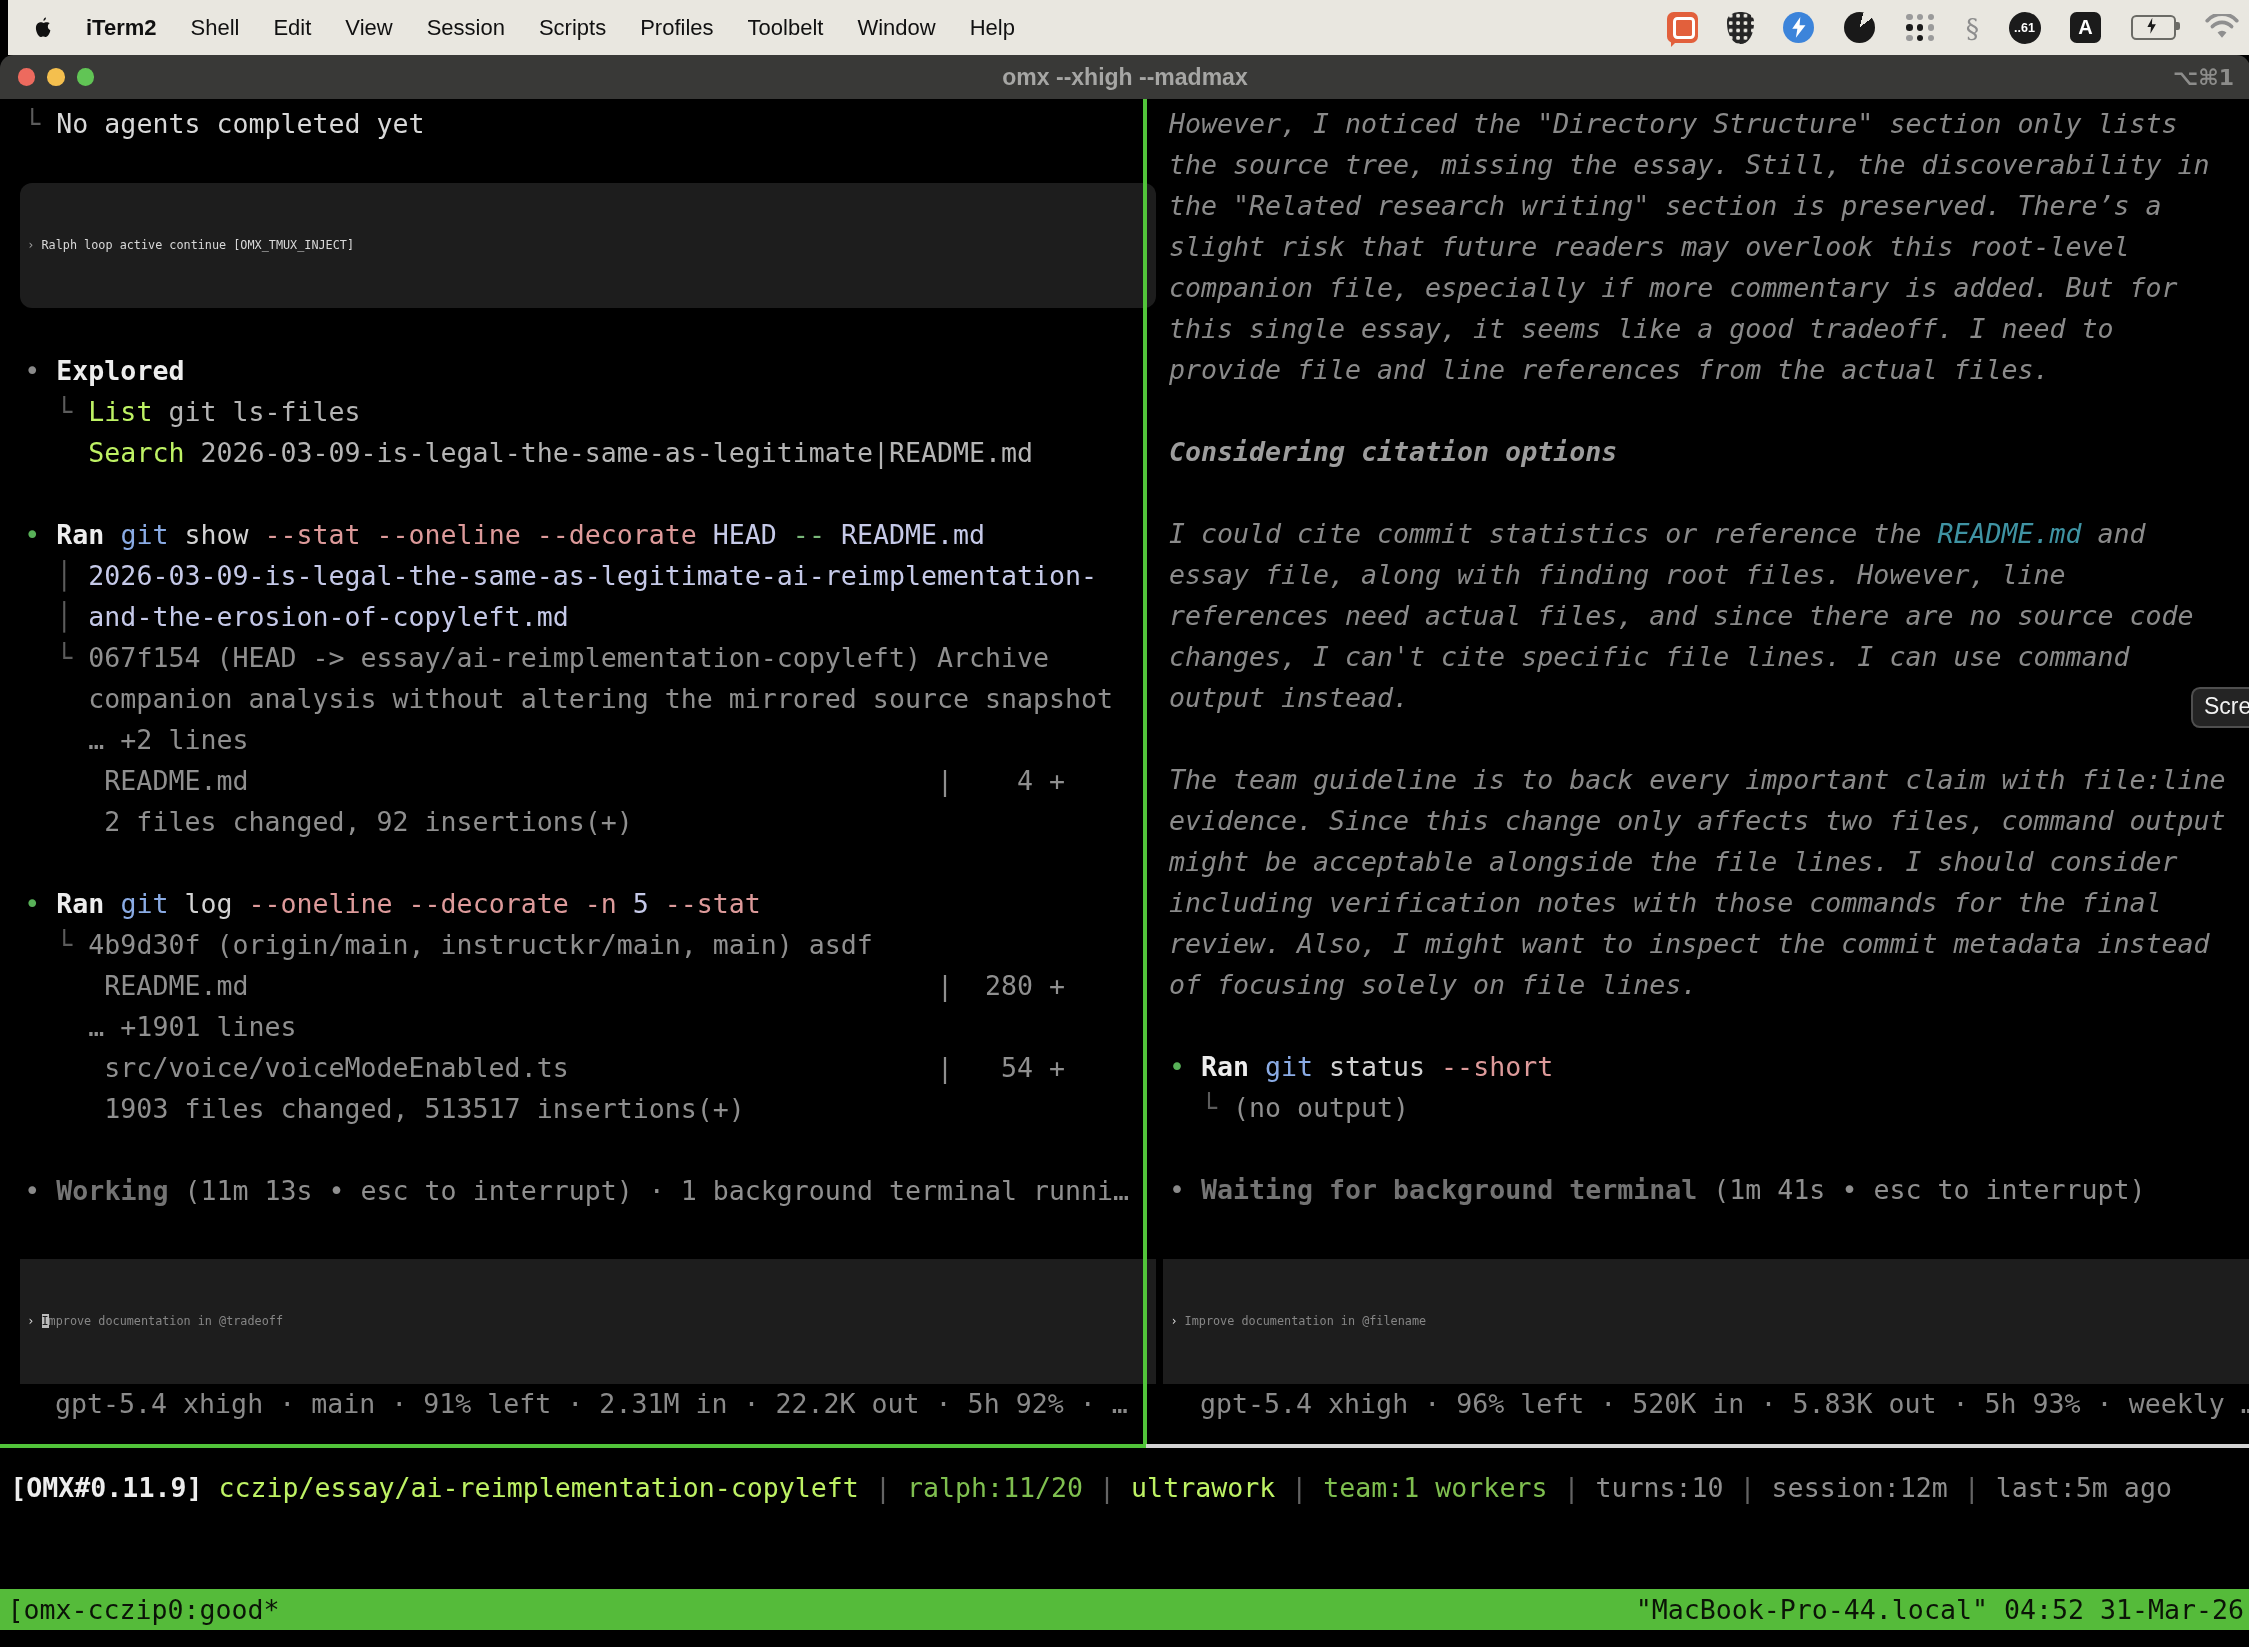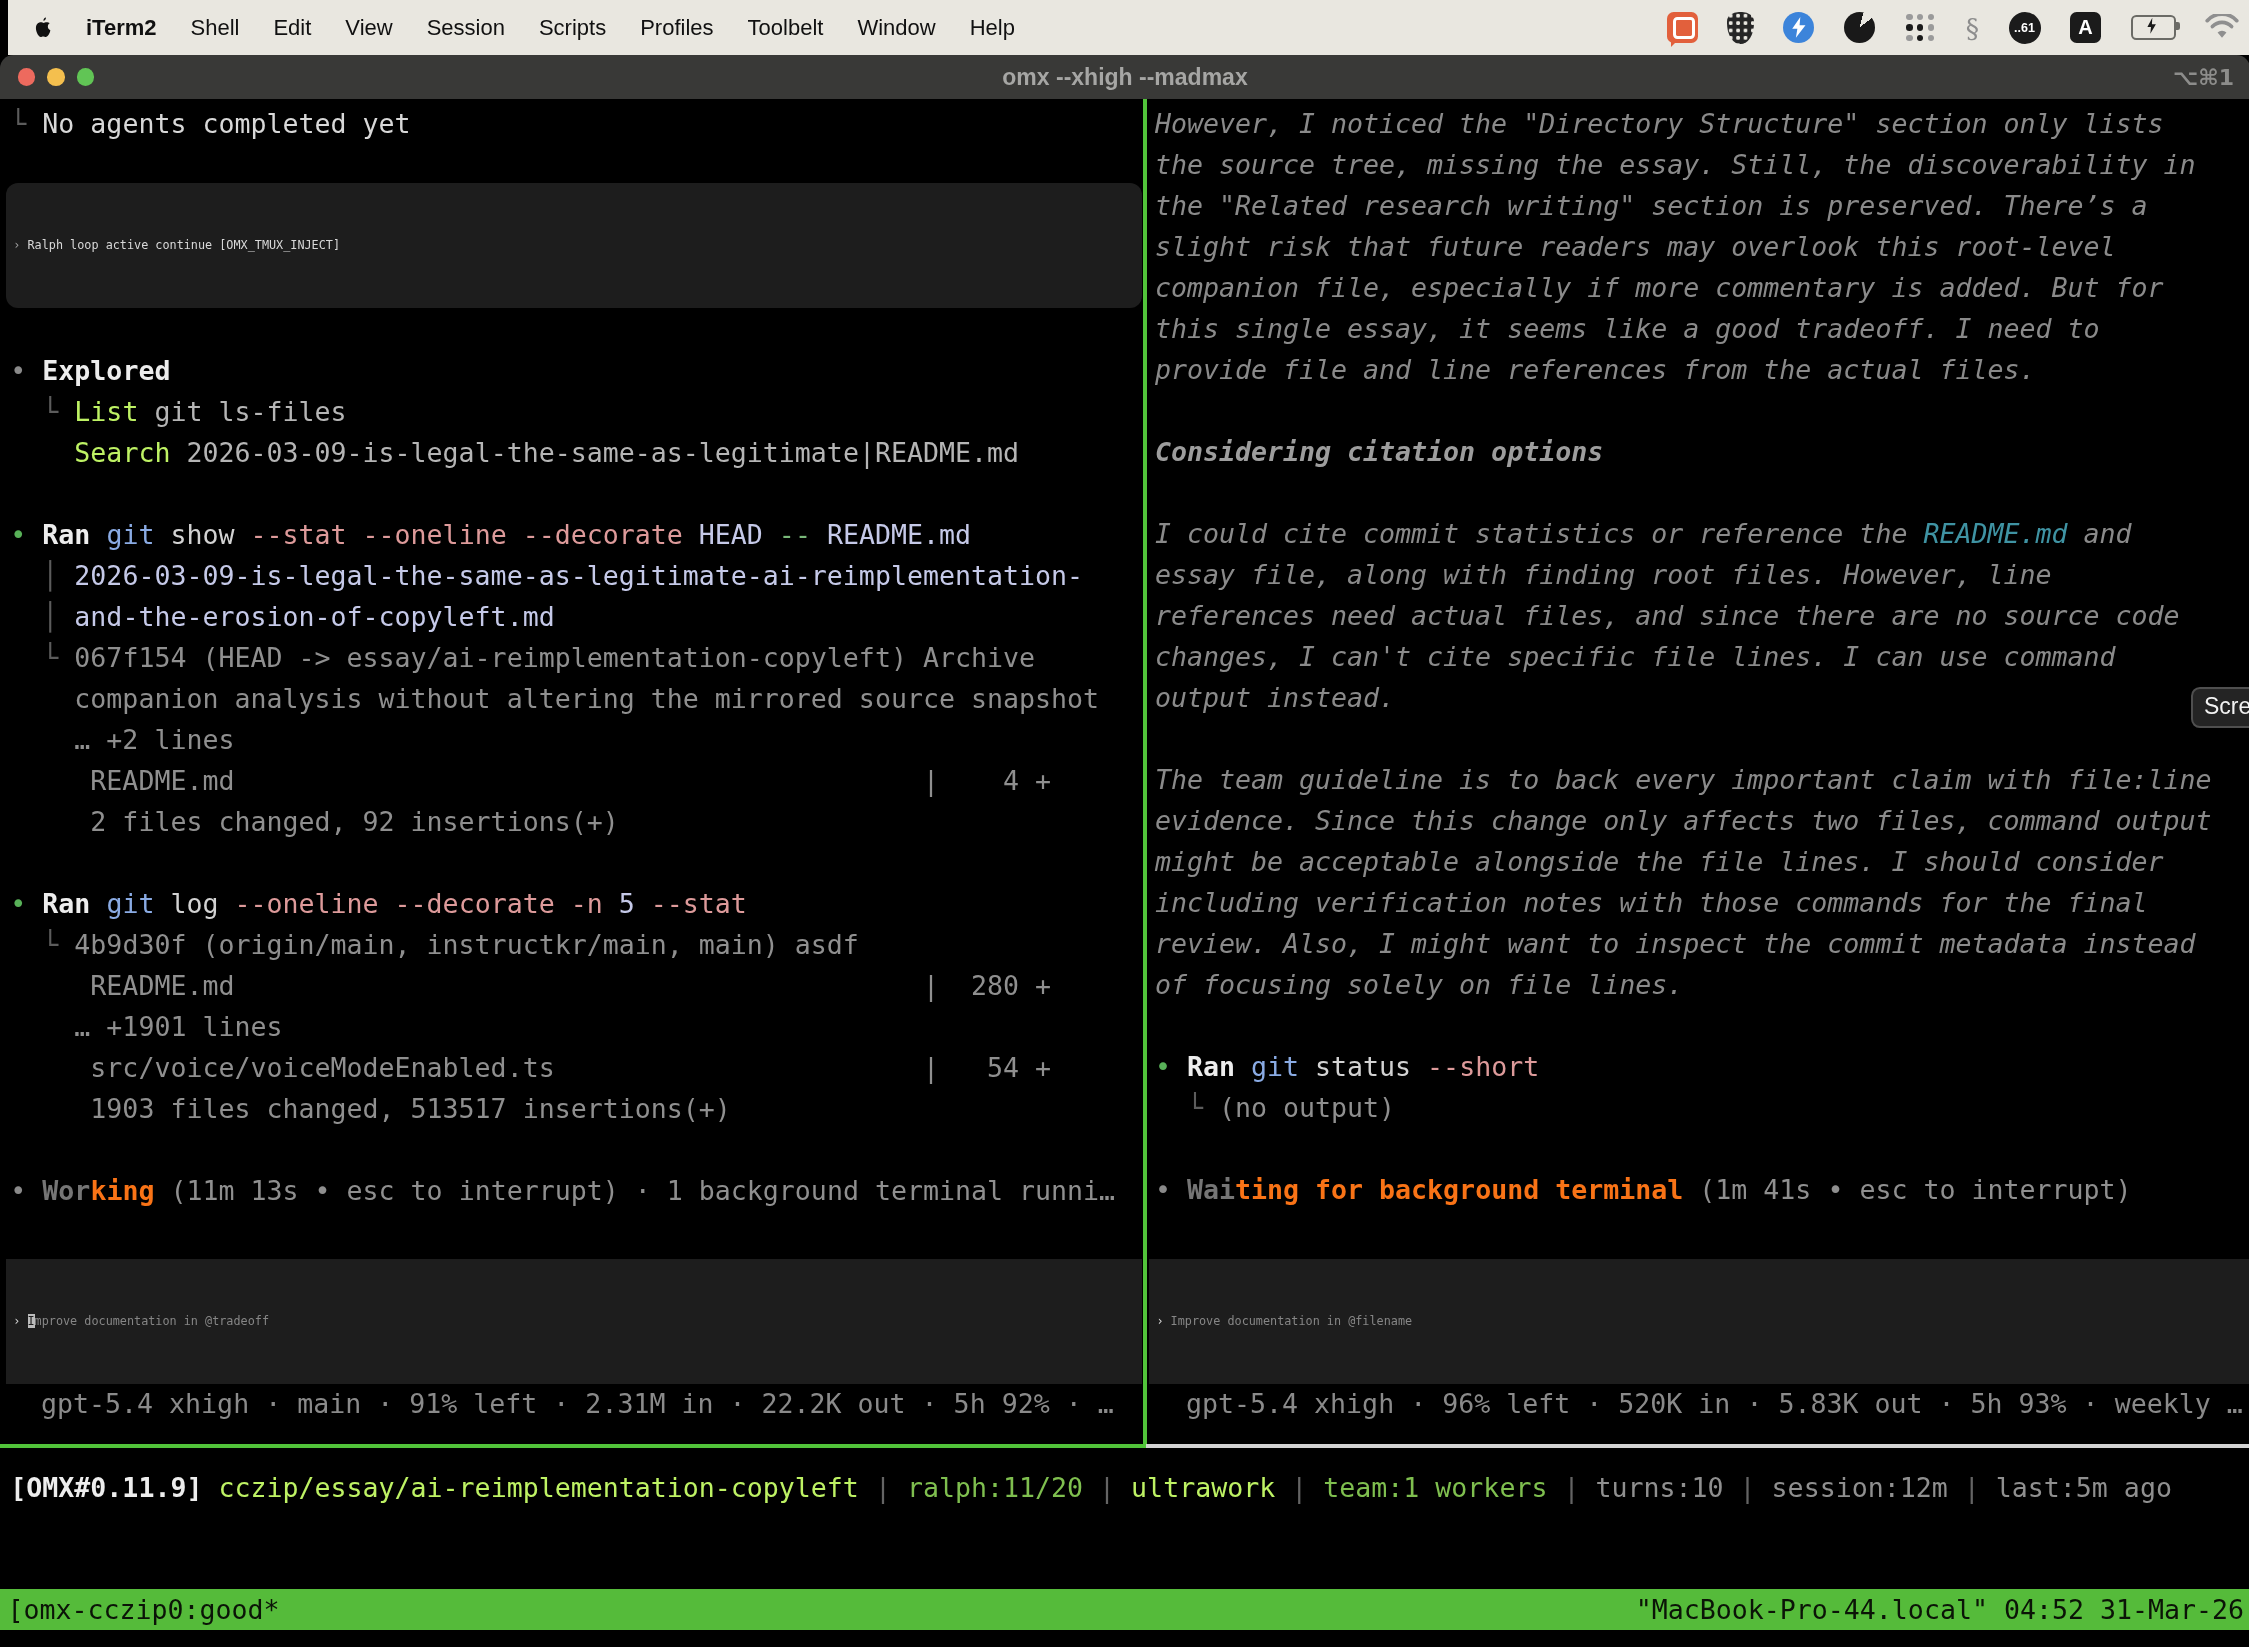--- a/index.html
+++ b/index.html
@@ -49,34 +49,34 @@
   .tl-btns{display:flex;gap:11.8px;padding-left:17.7px;}
   .tl-btn{width:17.7px;height:17.7px;border-radius:50%;}
   .btn-close{background:#ed6a5e;}
   .btn-min{background:#f4bf4e;}
   .btn-zoom{background:#61c555;}
   .wtitle{position:absolute;left:0;right:0;text-align:center;color:#a6a6a4;
       font-family:"Liberation Sans",sans-serif;font-size:23px;font-weight:700;}
   .wshortcut{position:absolute;right:16px;color:#8d8d8b;
       font-family:"DejaVu Sans",sans-serif;font-size:22px;font-weight:700;}
   .content{position:relative;width:2250px;height:1549px;background:#000;}
-  .pane{position:absolute;top:0;height:1345px;overflow:hidden;}
+  .pane{position:absolute;top:0;height:1345px;overflow:hidden;margin-left:14px;}
   .pane-left{left:0;width:1143px;}
   .pane-right{left:1149px;width:1101px;}
   .term{margin:0;font-size:26.6px;position:absolute;}
   .tl{height:41px;line-height:41px;white-space:pre;}
   
   .tree{color:#5c5c5c}.bright{color:#d8d8d8}.boldWhite{color:#ededed;font-weight:700}
   .gray{color:#8f8f8f}.lightgray{color:#b5b5b5}.dim{color:#646464}
   .cyan{color:#bef264}.blue{color:#8aabe4}.white{color:#d2d2d2}.pink{color:#dd9a9a}
   .lav{color:#c5c9e8}.greenTok{color:#79b879}.bulletGreen{color:#58b158}
   .bulletGray{color:#8a8a8a}.chev{color:#d8d8d8}.chevDim{color:#9f9f9f}
   .promptGray{color:#868686}
   .cursor{background:#bcbcbc;color:#1d1d1d}
-  .shimDim{color:#757575;font-weight:700}.shimBright{color:#f97316;font-weight:700}
+  .shimDim{color:#757575;font-weight:700}.shimBright{color:#737373;font-weight:700}
   .statGreen{color:#7fbf4f}.plainsp{color:#8f8f8f}
   .it{color:#8a8a8a;font-style:italic}
   .itb{color:#9d9d9d;font-style:italic;font-weight:700}
   .itlink{color:#3f93a3;font-style:italic}
   
   .inputbox{position:absolute;height:125px;background:#1d1d1d;display:flex;align-items:center;
       padding-left:7.4px;}
   .statusline{position:absolute;height:41px;color:#8a8a8a;font-size:26.6px;line-height:41px;
       white-space:pre;}
   

